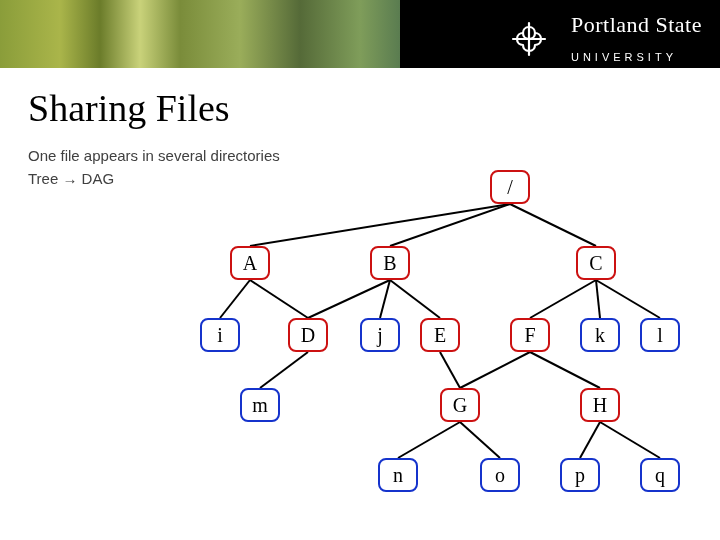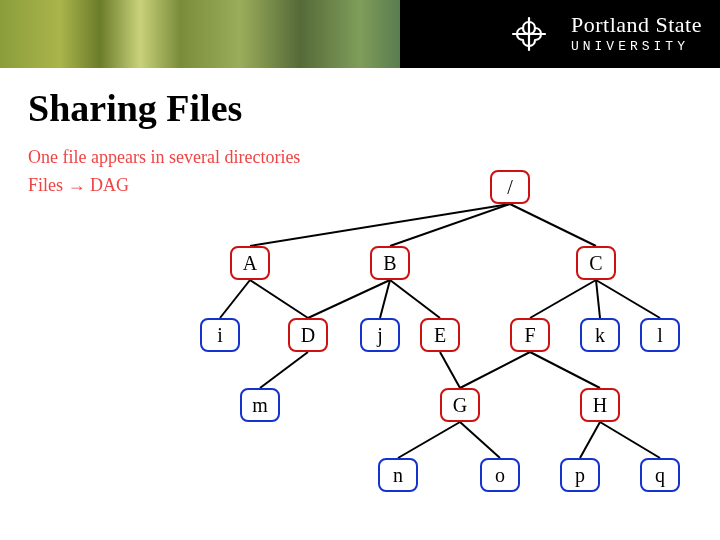--- a/index.html
+++ b/index.html
@@ -2,24 +2,24 @@
 <html><head>
 <meta charset="utf-8">
 <style>
   html,body{margin:0;padding:0;width:720px;height:540px;background:#fff;font-family:Georgia,'Times New Roman',serif;overflow:hidden}
   .banner{position:relative;width:720px;height:68px;background:#000}
   .photo{position:absolute;left:0;top:0;width:400px;height:68px;background:linear-gradient(90deg,#8a9d3a 0%,#aab54a 15%,#6b7c2a 25%,#c9d27a 35%,#7a8c3a 45%,#9aad5a 60%,#556a38 75%,#7f9d5a 90%,#5a7c50 100%)}
   .logo{position:absolute;right:18px;top:14px;display:flex;align-items:center;gap:24px}
   .logo-mark svg{display:block}
   .logo-text{color:#fff;line-height:1}
   .logo-text .ln1{font-family:Georgia,serif;font-size:22px;letter-spacing:0.5px}
-  .logo-text .ln2{font-family:Liberation Mono, monospace;font-size:13px;letter-spacing:4px;margin-top:4px}
+  .logo-text .ln2{font-family:Liberation Sans, sans-serif;font-size:11px;letter-spacing:4px;margin-top:16px}
   .content{position:relative;padding:18px 28px 0 28px}
-  h1{font-family:Georgia,'Times New Roman',serif;font-weight:700;font-size:38px;margin:0 0 14px 0;color:#000}
-  .sub{font-family:Liberation Serif, serif;font-size:18px;line-height:1.55;color:#ef4444}
+  h1{font-family:Georgia,'Times New Roman',serif;font-weight:400;font-size:38px;margin:0 0 14px 0;color:#000}
+  .sub{font-family:Liberation Sans, sans-serif;font-size:15px;line-height:1.55;color:#404040}
   .diagram{position:absolute;left:0;top:0;width:720px;height:540px;pointer-events:none}
   .node{position:absolute;width:40px;height:34px;border:2.5px solid;border-radius:8px;background:#fff;font-family:'Comic Sans MS','Comic Sans',cursive;font-size:20px;display:flex;align-items:center;justify-content:center;color:#000;box-sizing:border-box}
   svg.edges{position:absolute;left:0;top:0;width:720px;height:540px}
 </style>
 </head>
 <body>
 
 <div class="banner">
   <div class="photo"></div>
   <div class="logo">
@@ -37,21 +37,21 @@
       <div class="ln1">Portland State</div>
       <div class="ln2">UNIVERSITY</div>
     </span>
   </div>
 </div>
 
 <div class="content">
   <h1>Sharing Files</h1>
   <div class="sub">
     <div>One file appears in several directories</div>
-    <div>Files → DAG</div>
+    <div>Tree → DAG</div>
   </div>
 </div>
 
 <div class="diagram">
   <svg class="edges">
       <line x1="510" y1="204" x2="250" y2="246" stroke="#000" stroke-width="2"></line>
       <line x1="510" y1="204" x2="390" y2="246" stroke="#000" stroke-width="2"></line>
       <line x1="510" y1="204" x2="596" y2="246" stroke="#000" stroke-width="2"></line>
       <line x1="250" y1="280" x2="220" y2="318" stroke="#000" stroke-width="2"></line>
       <line x1="250" y1="280" x2="308" y2="318" stroke="#000" stroke-width="2"></line>

